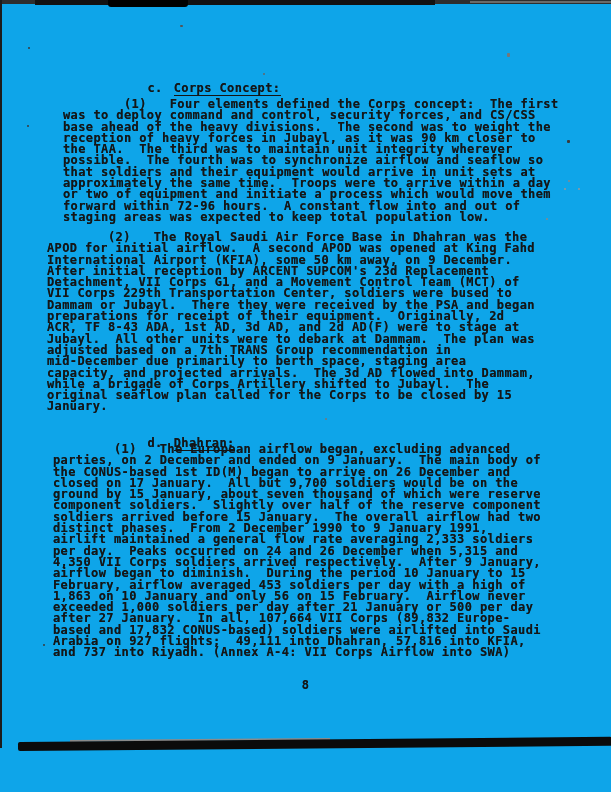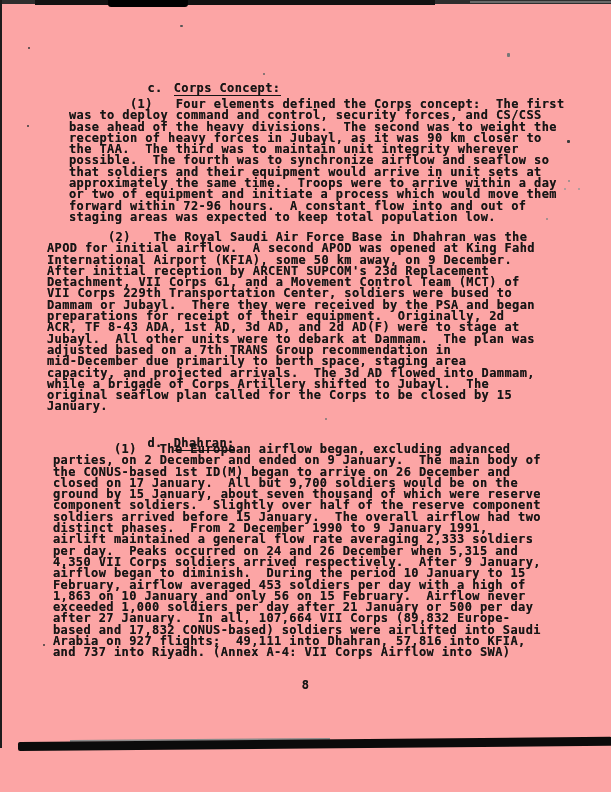--- a/index.html
+++ b/index.html
@@ -1,19 +1,19 @@
 <!DOCTYPE html>
 <html><head>
 <meta charset="utf-8">
 <style>
   html,body{margin:0;padding:0;}
   .page{
     position:relative;
     width:611px;height:792px;
-    background:#fca5a5;
+    background:#0ea5e9;
     overflow:hidden;
     font-family:"DejaVu Sans Mono","Liberation Mono",monospace;
     font-weight:bold;
     color:#161616;
   }
   .para{
     position:absolute;
     margin:0;
     font:inherit;
     font-size:12px;
@@ -83,21 +83,21 @@
   <div class="speck" style="top:188px;left:564px;width:2px;height:2px;background:#999"></div>
   <div class="speck" style="top:188px;left:578px;width:2px;height:2px;background:#999"></div>
   <div class="speck" style="top:218px;left:546px;width:2px;height:2px;background:#888"></div>
   <div class="speck" style="top:418px;left:325px;width:2px;height:2px;background:#777"></div>
   <div class="speck" style="top:644px;left:43px;width:2px;height:2px"></div>
 
   <div class="heading" style="top:70px;left:117px">
     <span>c.</span><span class="hd">Corps Concept:</span>
   </div>
 
-  <pre class="para" style="top:99px;left:69px">        (1)   Four elements defined the Corps concept:  The first
+  <pre class="para" style="top:99px;left:63px">        (1)   Four elements defined the Corps concept:  The first
 was to deploy command and control, security forces, and CS/CSS
 base ahead of the heavy divisions.  The second was to weight the
 reception of heavy forces in Jubayl, as it was 90 km closer to
 the TAA.  The third was to maintain unit integrity wherever
 possible.  The fourth was to synchronize airflow and seaflow so
 that soldiers and their equipment would arrive in unit sets at
 approximately the same time.  Troops were to arrive within a day
 or two of equipment and initiate a process which would move them
 forward within 72-96 hours.  A constant flow into and out of
 staging areas was expected to keep total population low.</pre>

